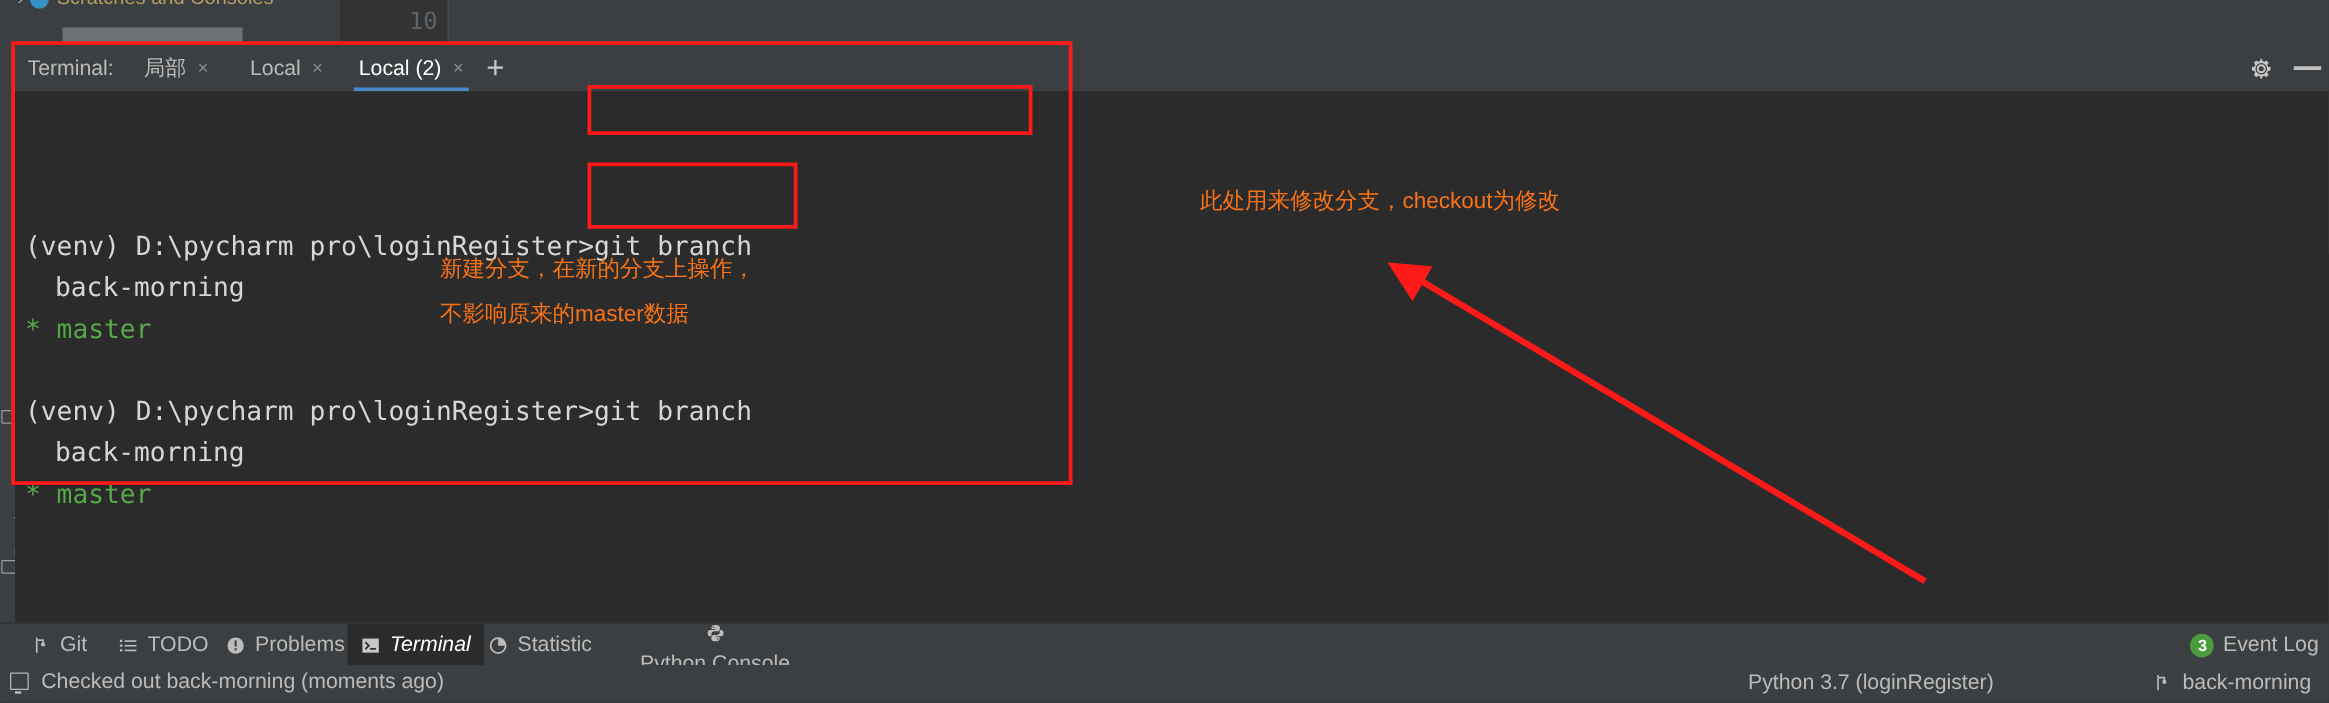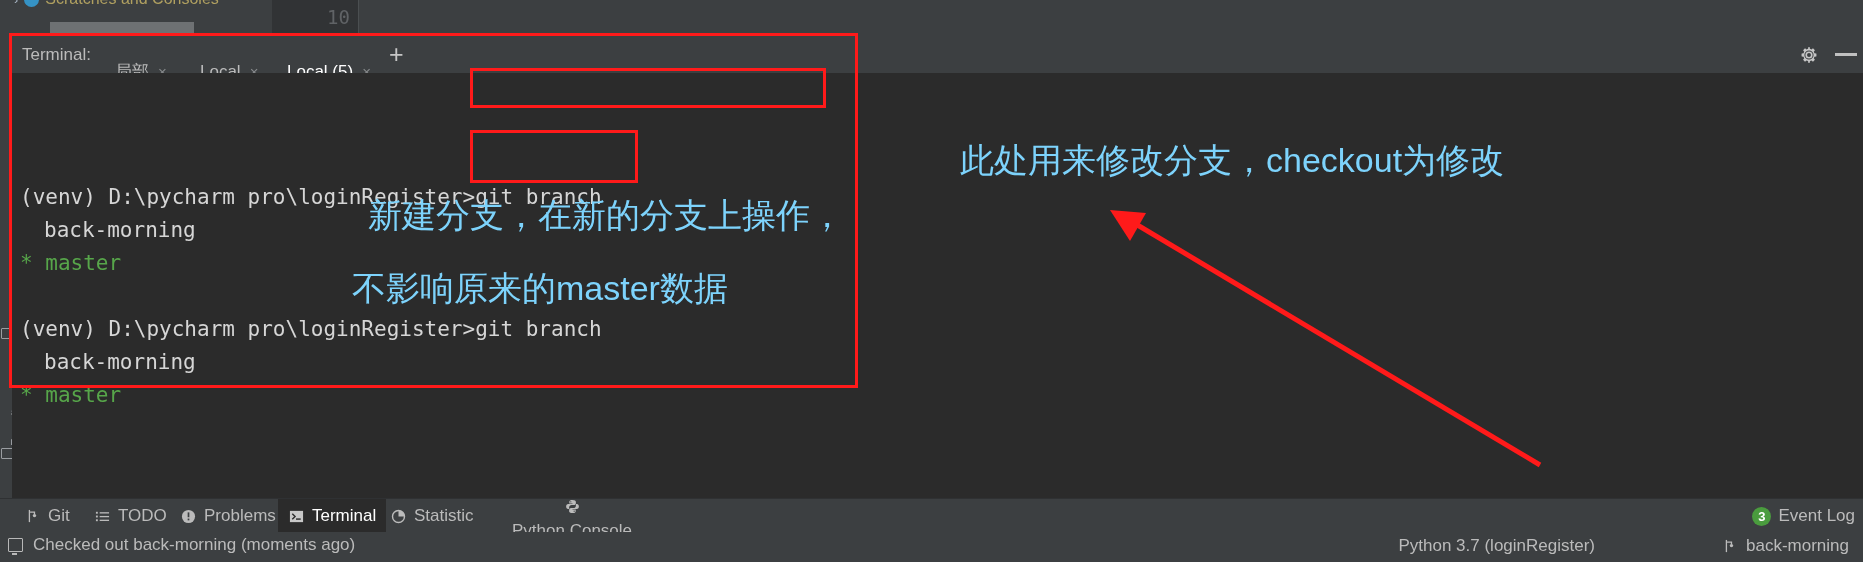--- a/index.html
+++ b/index.html
@@ -170,21 +170,21 @@
     color: #bbbbbb;
     font-size: 17px;
   }
   .tab {
     position: absolute;
     top: 0;
     height: 37px;
     display: flex;
     align-items: center;
     gap: 9px;
-    padding: 17px 8px;
+    padding: 0 8px;
     color: #bbbbbb;
     font-size: 17px;
     white-space: nowrap;
     cursor: pointer;
   }
   .tab .tab-close {
     color: #888b8d;
     font-size: 15px;
     line-height: 1;
   }
@@ -255,22 +255,22 @@
     position: absolute;
     left: 9px; top: 33px;
     width: 849px;
     height: 355px;
     border: 3px solid #ff1a1a;
     box-sizing: border-box;
     pointer-events: none;
   }
   .red-text {
     position: absolute;
-    color: #7dd3fc;
-    font-size: 34px;
+    color: #f97316;
+    font-size: 18px;
     white-space: pre;
     line-height: 36px;
   }
   .red-arrow-svg {
     position: absolute;
     pointer-events: none;
   }
 
   
   .bottom-bar {
@@ -301,21 +301,21 @@
   }
   .bb-icon {
     display: inline-flex;
     width: 17px; height: 17px;
     align-items: center;
     justify-content: center;
   }
   .bb-git { left: 14px; }
   .bb-todo { left: 84px; }
   .bb-problems { left: 170px; }
-  .bb-terminal { left: 278px; }
+  .bb-terminal { left: 278px; font-style: italic; }
   .bb-statistic { left: 380px; }
   .bb-pyconsole { left: 502px; flex-direction: column; }
 
   .event-log {
     position: absolute;
     right: 8px; top: 0;
     height: 34px;
     display: flex;
     align-items: center;
     gap: 7px;
@@ -420,21 +420,21 @@
 
       <div class="tab tab-1">
         <span>局部</span>
         <span class="tab-close">×</span>
       </div>
       <div class="tab tab-2">
         <span>Local</span>
         <span class="tab-close">×</span>
       </div>
       <div class="tab tab-3 active">
-        <span>Local (5)</span>
+        <span>Local (2)</span>
         <span class="tab-close">×</span>
       </div>
 
       <span class="tab-add">+</span>
 
       <span class="gear-btn">
         <svg width="20" height="20" viewBox="0 0 20 20">
           <path fill="#c6c6c6" d="M10 6.4a3.6 3.6 0 100 7.2 3.6 3.6 0 000-7.2zm0 5.6a2 2 0 110-4 2 2 0 010 4z"></path>
           <path fill="#c6c6c6" d="M17.3 11.4l.2-1.4-.2-1.4-1.9-.3a5.8 5.8 0 00-.6-1.5l1.1-1.6-1.9-1.9-1.6 1.1a5.8 5.8 0 00-1.5-.6L10.6 2h-1.2l-.3 1.8a5.8 5.8 0 00-1.5.6L6 3.3 4.1 5.2l1.1 1.6a5.8 5.8 0 00-.6 1.5l-1.9.3-.2 1.4.2 1.4 1.9.3c.14.53.35 1.03.6 1.5l-1.1 1.6 1.9 1.9 1.6-1.1c.47.25.97.46 1.5.6l.3 1.8h1.2l.3-1.8c.53-.14 1.03-.35 1.5-.6l1.6 1.1 1.9-1.9-1.1-1.6c.25-.47.46-.97.6-1.5l1.9-.3zM10 14.6a4.6 4.6 0 110-9.2 4.6 4.6 0 010 9.2z"></path>
         </svg>
@@ -449,22 +449,22 @@
       <div class="term-line" style="top: 244px;">(venv) D:\pycharm pro\loginRegister&gt;git branch</div>
       <div class="term-line indent" style="top: 277px;">back-morning</div>
       <div class="term-line green" style="top: 310px;">* master</div>
     </div>
   </div>
 
   <div class="outer-red-box"></div>
   <div class="red-box" style="left:470px; top:68px; width:356px; height:40px;"></div>
   <div class="red-box" style="left:470px; top:130px; width:168px; height:53px;"></div>
 
-  <div class="red-text" style="left:368px; top:197px;">新建分支，在新的分支上操作，</div>
-  <div class="red-text" style="left:352px; top:233px;margin-top:37px;">不影响原来的master数据</div>
+  <div class="red-text" style="left:352px; top:197px;">新建分支，在新的分支上操作，</div>
+  <div class="red-text" style="left:352px; top:233px;">不影响原来的master数据</div>
   <div class="red-text" style="left:960px; top:142px;">此处用来修改分支，checkout为修改</div>
 
   <svg class="red-arrow-svg" style="left:1100px; top:185px;" width="480" height="300" viewBox="0 0 480 300">
     <line x1="24" y1="32" x2="440" y2="280" stroke="#ff1a1a" stroke-width="5"></line>
     <polygon points="10,25 46,28 30,56" fill="#ff1a1a"></polygon>
   </svg>
 
   <div class="red-box" style="left:1736px; top:527px; width:120px; height:33px;"></div>
 
   <div class="bottom-bar">

